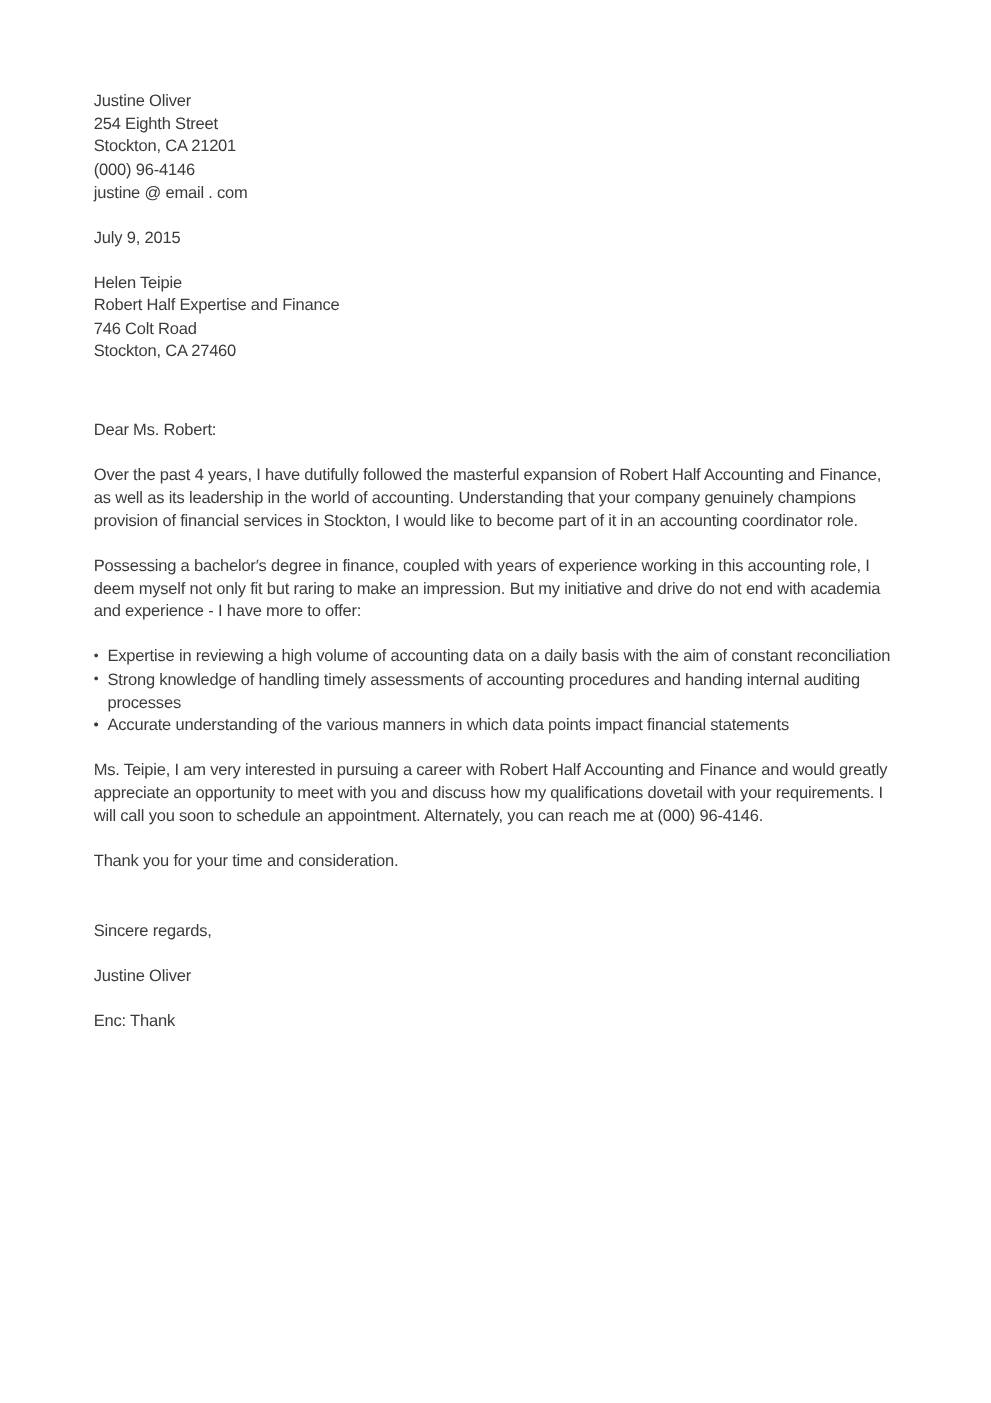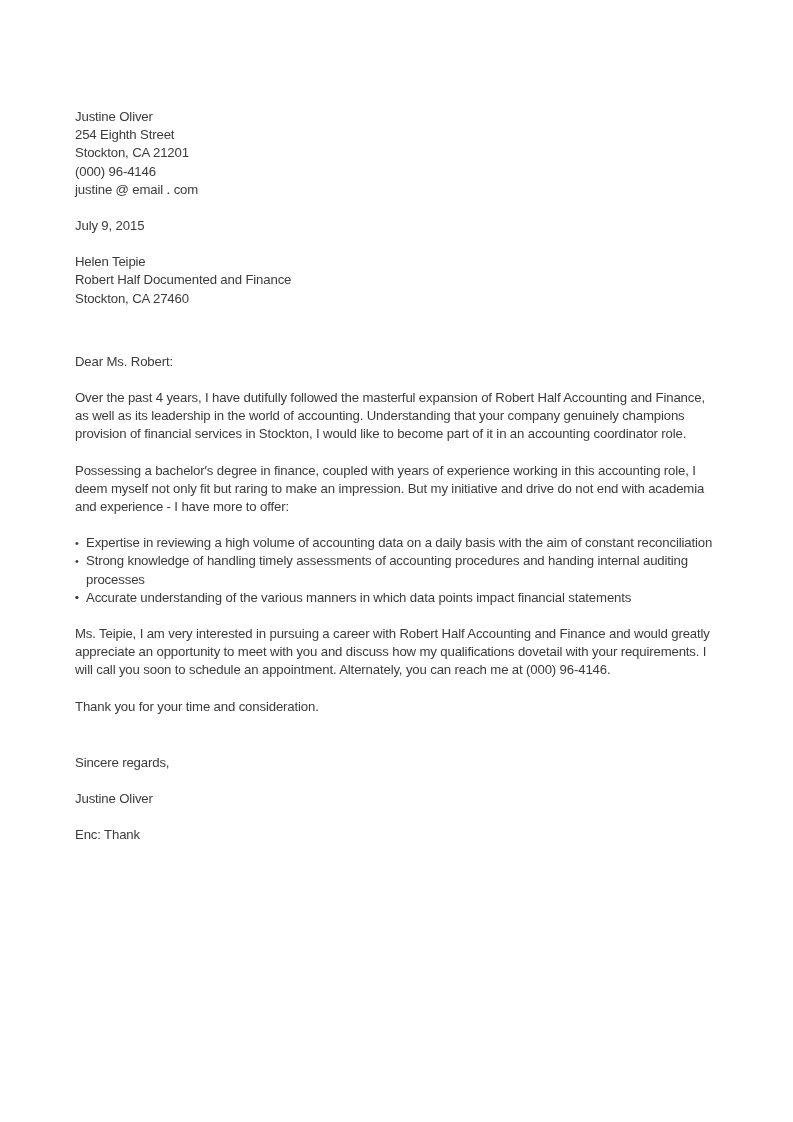--- a/index.html
+++ b/index.html
@@ -15,21 +15,20 @@
     color: #3b3b3b;
     -webkit-font-smoothing: antialiased;
   }
   .page {
     position: relative;
     width: 793px;
     height: 988px;
     background: #ffffff;
     box-sizing: border-box;
     padding: 72px 80px 0 75px;
-    margin-top: 36px;
   }
   .letter {
     width: 638px;
     font-size: 13.2px;
     line-height: 18.2px;
     letter-spacing: -0.15px;
   }
   .block {
     margin: 0;
   }
@@ -92,21 +91,22 @@
       <span class="addr-line">254 Eighth Street</span>
       <span class="addr-line">Stockton, CA 21201</span>
       <span class="addr-line">(000) 96-4146</span>
       <span class="addr-line">justine @ email . com</span>
     </div>
 
     <div class="block date-line">July 9, 2015</div>
 
     <div class="block recipient-block">
       <span class="addr-line">Helen Teipie</span>
-      <span class="addr-line">Robert Half Documented and Finance</span>
+      <span class="addr-line">Robert Half Expertise and Finance</span>
+      <span class="addr-line">746 Colt Road</span>
       <span class="addr-line">Stockton, CA 27460</span>
     </div>
 
     <p class="salutation">Dear Ms. Robert:</p>
 
     <p class="para">Over the past 4 years, I have dutifully followed the masterful expansion of Robert Half Accounting and Finance, as well as its leadership in the world of accounting. Understanding that your company genuinely champions provision of financial services in Stockton, I would like to become part of it in an accounting coordinator role.</p>
 
     <p class="para">Possessing a bachelor′s degree in finance, coupled with years of experience working in this accounting role, I deem myself not only fit but raring to make an impression. But my initiative and drive do not end with academia and experience - I have more to offer:</p>
 
     <ul class="bullet-list">

